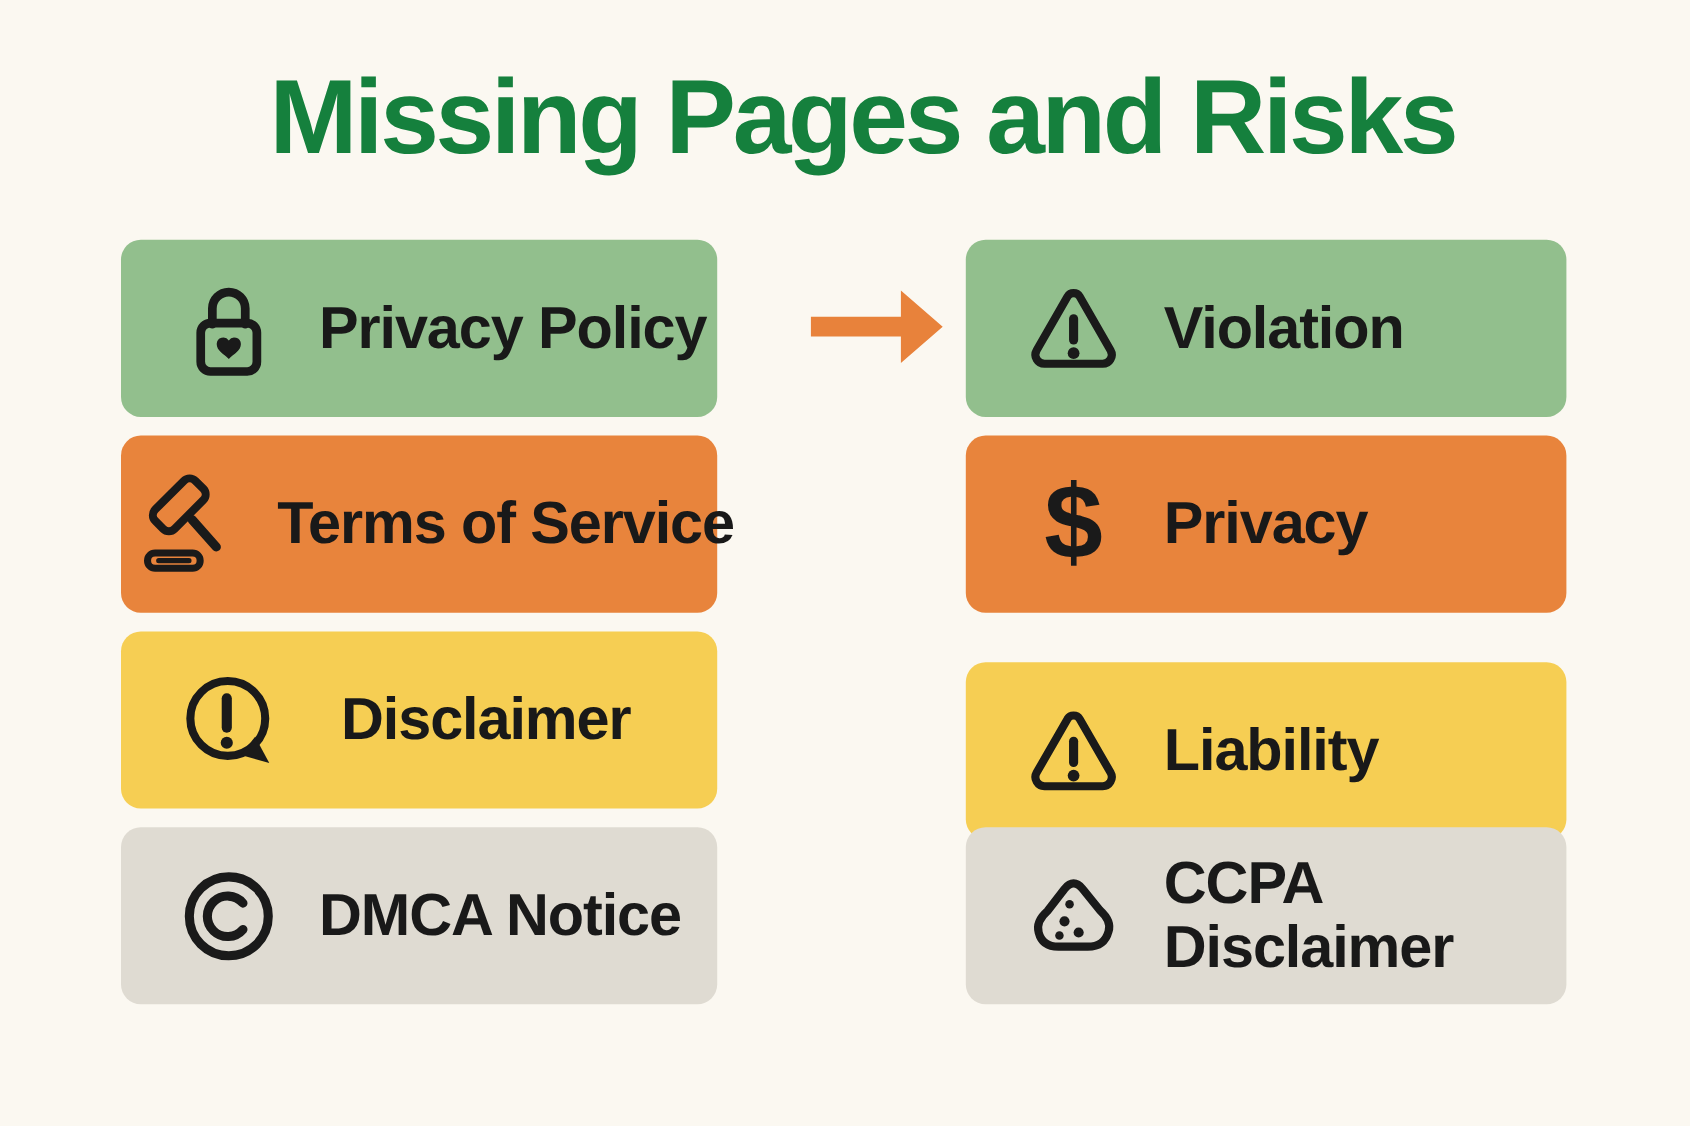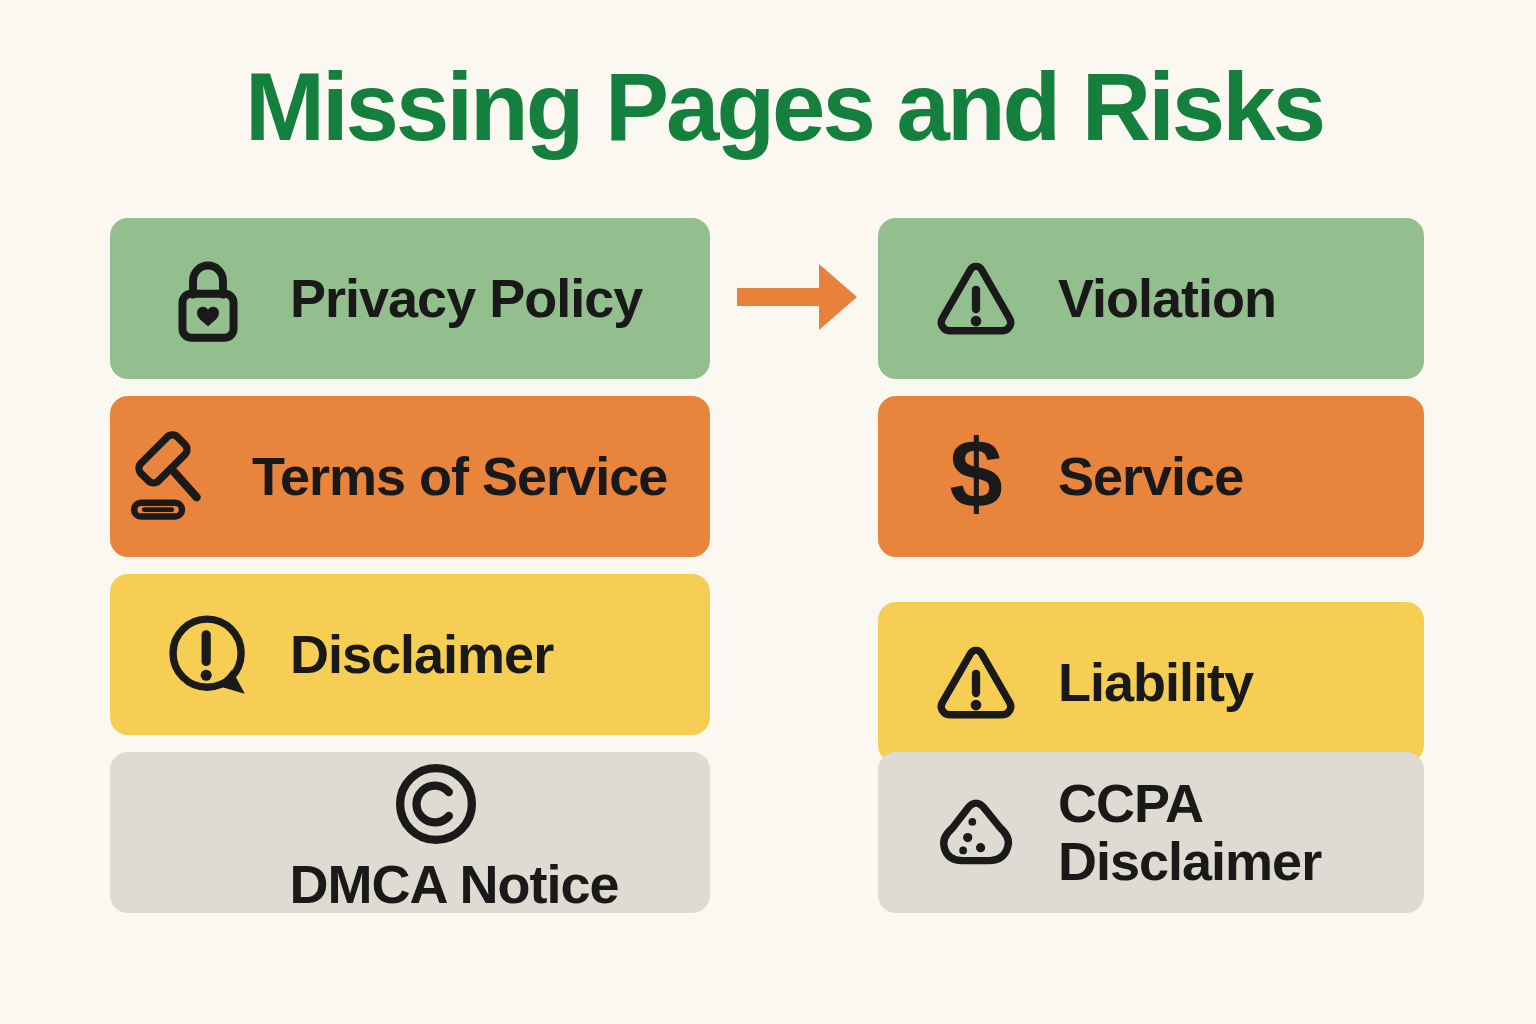--- a/index.html
+++ b/index.html
@@ -14,21 +14,21 @@
     position:absolute;top:52px;left:16px;width:100%;
     text-align:center;
     font-size:96px;font-weight:700;letter-spacing:-3px;
     margin:0;color:#15803d;
   }
   .card{
     position:absolute;height:161px;border-radius:18px;
     display:flex;align-items:center;
     padding-left:52px;box-sizing:border-box;
   }
-  .col-left{left:110px;width:600px;}
+  .col-left{left:110px;width:542px;}
   .col-right{left:878px;width:546px;}
   .r1{top:218px}.r2{top:396px}.r3{top:574px}.r4{top:752px}
   .icon{
     width:92px;height:120px;flex:0 0 92px;
     display:flex;align-items:center;justify-content:center;
   }
   .icon svg{display:block;}
   .label{
     margin-left:36px;
     font-size:54px;font-weight:700;letter-spacing:-1px;
@@ -62,33 +62,33 @@
     <svg width="100" height="110" viewBox="0 0 100 110">
       <rect class="stroke" stroke-width="8" x="14" y="22" width="56" height="27" rx="8" transform="rotate(-45 42 35)"></rect>
       <path class="stroke" stroke-width="9" d="M55 50 L79 77"></path>
       <rect class="stroke" stroke-width="7" x="11" y="83" width="52" height="15" rx="7.5"></rect>
       <path class="stroke" stroke-width="5" d="M22 90.5 H52"></path>
     </svg>
   </span>
   <span class="label nowrap">Terms of Service</span>
 </div>
 
-<div class="card col-left r3" style="background: rgb(246, 206, 83);">
+<div class="card col-left r3" style="background: rgb(246, 206, 83); gap: 20px;">
   <span class="icon">
     <svg width="100" height="104" viewBox="0 0 100 104">
       <circle class="stroke" stroke-width="8" cx="49" cy="50" r="37"></circle>
       <path class="fill" d="M62 86 L90 94 L76 68 Z"></path>
       <path class="stroke" stroke-width="10" d="M48 30 V59"></path>
       <circle class="fill" cx="48" cy="74" r="6"></circle>
     </svg>
   </span>
   <span class="label nowrap">Disclaimer</span>
 </div>
 
-<div class="card col-left r4" style="background: rgb(223, 219, 210); flex-direction: column;">
+<div class="card col-left r4" style="background: rgb(223, 219, 210);">
   <span class="icon">
     <svg width="100" height="104" viewBox="0 0 100 104">
       <circle class="stroke" stroke-width="9" cx="50" cy="52" r="39"></circle>
       <path class="stroke" stroke-width="9" d="M64 39 A20 20 0 1 0 64 65"></path>
     </svg>
   </span>
   <span class="label nowrap">DMCA Notice</span>
 </div>
 
 <div class="arrow-wrap">
@@ -107,21 +107,21 @@
   </span>
   <span class="label nowrap">Violation</span>
 </div>
 
 <div class="card col-right r2" style="background: rgb(232, 132, 60);">
   <span class="icon">
     <svg width="100" height="118" viewBox="0 0 100 118">
       <text x="50" y="92" text-anchor="middle" font-size="104" font-weight="700" fill="#1a1a1a">$</text>
     </svg>
   </span>
-  <span class="label nowrap">Service</span>
+  <span class="label nowrap">Privacy</span>
 </div>
 
 <div class="card col-right r3" style="background: rgb(246, 206, 83); margin-top: 28px;">
   <span class="icon">
     <svg width="100" height="100" viewBox="0 0 100 100">
       <path class="stroke" stroke-width="8" d="M44 18 L13.5 71 A9 9 0 0 0 21.5 84.5 H78.5 A9 9 0 0 0 86.5 71 L56 18 A7 7 0 0 0 44 18 Z"></path>
       <path class="stroke" stroke-width="9" d="M50 40 V61"></path>
       <circle class="fill" cx="50" cy="74" r="5.8"></circle>
     </svg>
   </span>

